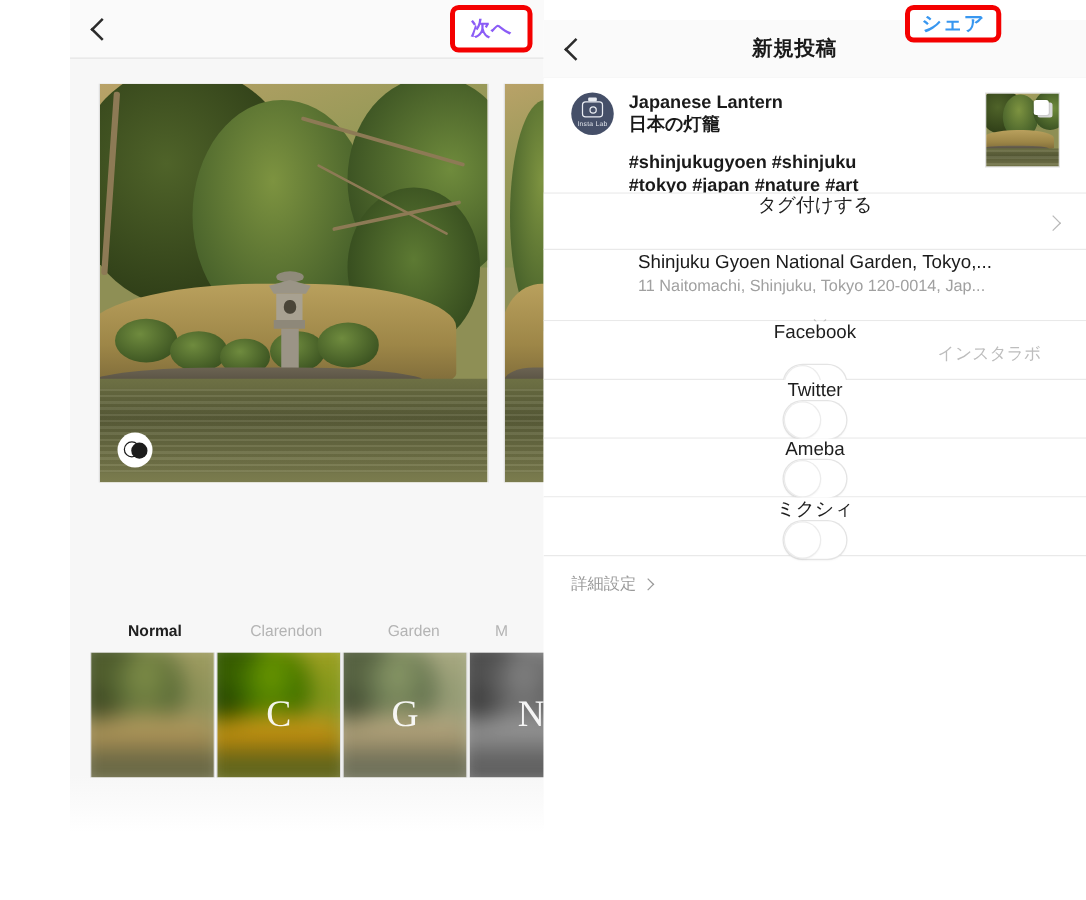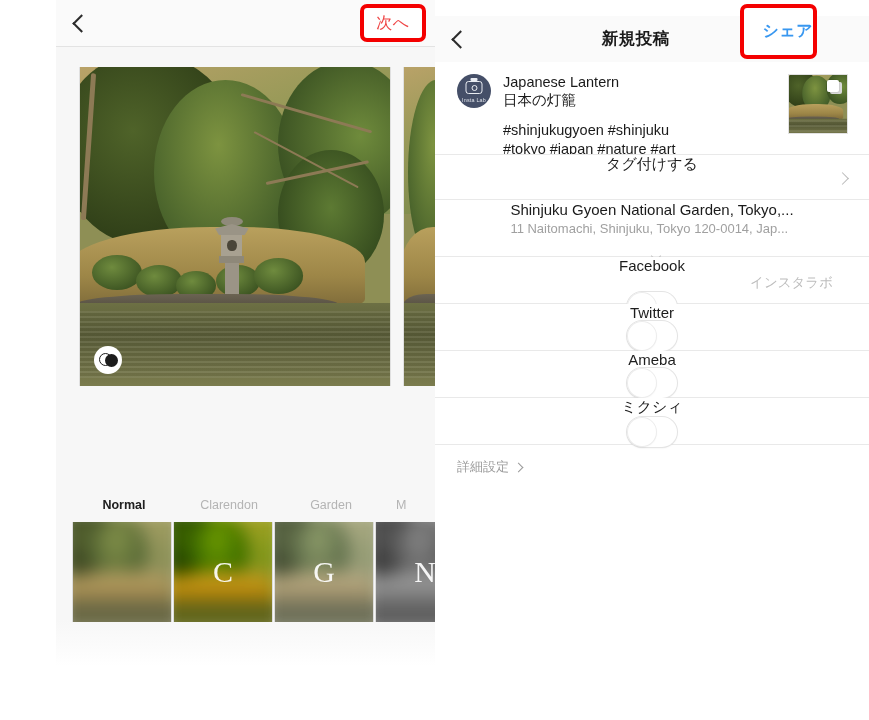--- a/index.html
+++ b/index.html
@@ -157,21 +157,21 @@
     width:6px;height:6px;border-radius:50%;border:1.4px solid #e9ecf2;box-sizing:border-box;
   }
   .avatar .cam-top{
     position:absolute;left:50%;top:4px;transform:translateX(-50%);
     width:7px;height:3px;background:#e9ecf2;border-radius:1px;
   }
   .avatar .alabel{
     position:absolute;left:0;right:0;bottom:5px;text-align:center;
     font-size:5.4px;color:#dfe3ea;letter-spacing:.2px;
   }
-  .cap-text{flex:1;padding-left:12px;padding-top:1px;min-width:0;}
+  .cap-text{flex:1;padding-left:12px;padding-top:1px;min-width:0;font-weight:bold;}
   .cap-title{font-size:14.5px;color:#1a1a1a;line-height:18px;}
   .cap-sub{font-size:14.5px;color:#1a1a1a;line-height:19px;}
   .cap-tags{font-size:14.5px;color:#1a1a1a;line-height:19px;margin-top:11px;}
   .cap-thumb{
     width:58px;height:58px;flex:none;margin-top:3px;position:relative;overflow:hidden;
     box-shadow:0 0 0 1px #e2e2e2;
   }
   .cap-thumb .scene{transform:scale(1.05);}
   .multi-icon{
     position:absolute;right:5px;top:5px;width:15px;height:15px;
@@ -427,17 +427,17 @@
 
       <div class="adv">
         <span>詳細設定</span>
         <span class="chev-right"></span>
       </div>
     </div>
   </div>
 </div>
 
 <div class="annot" style="left:360px;top:4px;width:66px;height:38px;">
-  <span style="color:#ef4444;font-size:16px;font-weight:400;letter-spacing:.5px;">次へ</span>
+  <span style="color:#8b5cf6;font-size:16px;font-weight:700;letter-spacing:.5px;">次へ</span>
 </div>
-<div class="annot" style="left:740px;top:4px;width:77px;height:55px;justify-content:flex-end;">
+<div class="annot" style="left:724px;top:4px;width:77px;height:30px;">
   <span style="color:#3897f0;font-size:16px;font-weight:600;letter-spacing:.5px;">シェア</span>
 </div>
 
 </body></html>

